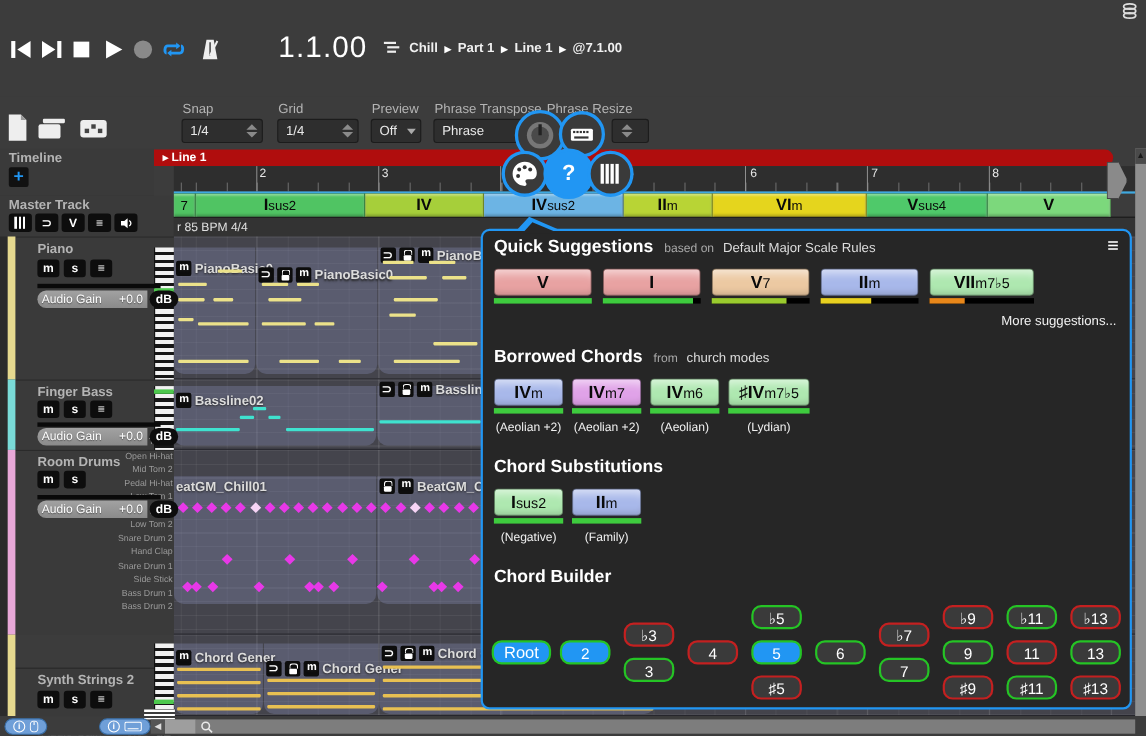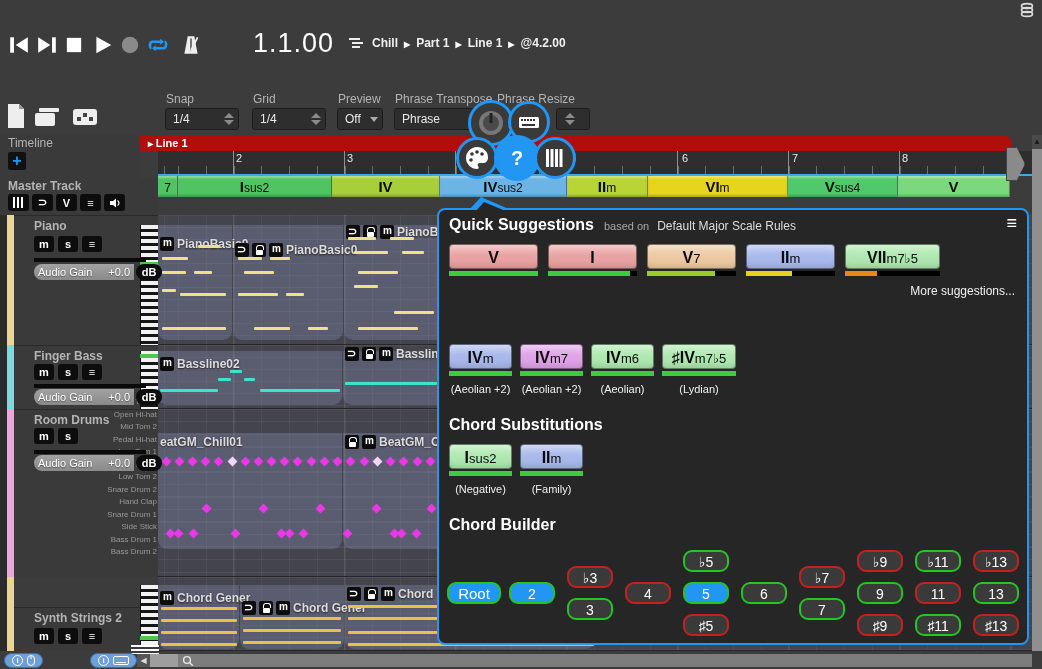--- a/index.html
+++ b/index.html
@@ -29,21 +29,21 @@
   .stepper{display:flex;flex-direction:column;gap:2px;margin-left:4px;}
   .stepper i{width:0;height:0;border-left:5px solid transparent;border-right:5px solid transparent;}
   .stepper .up{border-bottom:5px solid #8a8a8a;}
   .stepper .dn{border-top:5px solid #8a8a8a;}
   .caret{width:0;height:0;border-left:4px solid transparent;border-right:4px solid transparent;border-top:5px solid #aaa;margin-left:5px;}
   
   .circ{position:absolute;border-radius:50%;border:3px solid #2196f3;background:#3a3a3a;display:flex;align-items:center;justify-content:center;z-index:30;}
   .circ.fill{background:#2196f3;color:#fff;font-weight:bold;font-size:20px;}
   
   .tl-panel{position:absolute;left:0;top:135px;width:140px;height:43px;background:#3a3a3a;}
-  .tl-label{position:absolute;left:8px;top:1px;font-size:12px;color:#b4b4b4;font-weight:normal;}
+  .tl-label{position:absolute;left:8px;top:1px;font-size:12px;color:#b4b4b4;font-weight:bold;}
   .tl-add{position:absolute;left:8px;top:17px;width:18px;height:18px;background:#111;color:#2196f3;font-size:16px;font-weight:bold;text-align:center;line-height:17px;border-radius:2px;}
   .linebar{position:absolute;left:140px;top:136px;width:872px;height:15px;background:#b00d0d;border-radius:0 8px 8px 0;color:#fff;font-size:11px;font-weight:bold;line-height:15px;padding-left:8px;box-sizing:border-box;}
   .linebar::before{content:"▸ ";font-size:10px;}
   .ruler{position:absolute;left:158px;top:151px;width:874px;height:23px;background:#2e2e2e;
      background-image:repeating-linear-gradient(90deg,#909090 0 1px,transparent 1px 111px),
                       repeating-linear-gradient(90deg,#6f6f6f 0 1px,transparent 1px 27.75px);
      background-size:auto 100%,auto 8px;background-position:75px 0,20px 100%;background-repeat:repeat-x,repeat-x;}
   .ruler span{position:absolute;top:1px;font-size:11px;color:#e8e8e8;}
   .cyanline{position:absolute;left:158px;top:174px;width:874px;height:2px;background:#3fa9e0;z-index:2;}
   .playhead{position:absolute;left:1006px;top:147px;width:17px;height:32px;background:#8a8a8a;border:1px solid #444;
@@ -179,21 +179,21 @@
     <div class="ticon" style="left:348px;top:16px"><svg viewBox="0 0 16 16" width="16" height="16" fill="#eee">
           <rect x="1" y="2" width="11" height="2"></rect>
           <rect x="4" y="6" width="11" height="2"></rect>
           <rect x="4" y="10" width="8" height="2"></rect>
         </svg></div>
     <div class="crumbs">
 
     <span class="crumb">Chill</span>
         <span class="crumb">Part 1</span>
         <span class="crumb">Line 1</span>
-        <span class="crumb">@4.2.00</span>
+        <span class="crumb">@7.1.00</span>
       </div>
   </div>
 
   <div class="abs" style="left:5px;top:103px"><svg width="22" height="26" viewBox="0 0 22 26">
         <path d="M3 1 L14 1 L19 6 L19 25 L3 25 Z" fill="#eee"></path>
         <path d="M14 1 L14 6 L19 6 Z" fill="#999"></path>
       </svg></div>
   <div class="abs" style="left:34px;top:107px"><svg width="26" height="20" viewBox="0 0 26 20">
         <rect x="1" y="6" width="20" height="13" rx="2" fill="#eee"></rect>
         <rect x="5" y="1" width="20" height="4" rx="1" fill="#eee"></rect>
@@ -324,20 +324,21 @@
 
   <div class="chord" style="left: 0px; width: 20px; background: rgb(80, 196, 99);"><b></b><span>7</span></div>
       <div class="chord" style="left: 20px; width: 154px; background: rgb(80, 196, 99);"><b>I</b><span>sus2</span></div>
       <div class="chord" style="left: 174px; width: 108px; background: rgb(166, 207, 58);"><b>IV</b><span></span></div>
       <div class="chord sel" style="left: 282px; width: 127px; background: rgb(108, 180, 228);"><b>IV</b><span>sus2</span></div>
       <div class="chord" style="left: 409px; width: 81px; background: rgb(184, 212, 53);"><b>II</b><span>m</span></div>
       <div class="chord" style="left: 490px; width: 140px; background: rgb(229, 213, 29);"><b>VI</b><span>m</span></div>
       <div class="chord" style="left: 630px; width: 110px; background: rgb(79, 201, 106);"><b>V</b><span>sus4</span></div>
       <div class="chord" style="left: 740px; width: 112px; background: rgb(124, 216, 124);"><b>V</b><span></span></div>
     </div>
+  <div class="m-info">r  85 BPM  4/4</div>
 
   <div class="row" style="top:215px;height:130px">
     <div class="clipblk" style="left:0;top:10px;width:74px;height:115px"></div>
     <div class="clipblk" style="left:75px;top:10px;width:110px;height:115px"></div>
     <div class="clipblk" style="left:186px;top:10px;width:251px;height:115px"></div>
     <div class="cliplabel" style="left:2px;top:22px">
         <span class="cicon ic-m"></span>
         <span>PianoBasic0</span>
       </div>
     <div class="cliplabel" style="left:77px;top:28px">
@@ -616,20 +617,23 @@
         <div class="chipcol">
         <div class="chip" style="width: 95px; background: rgb(174, 232, 176);"><b>VII</b><span>m7♭5</span></div>
         <div class="cbar" style="width: 95px;">
             <i style="width: 34%; background: rgb(232, 135, 26);"></i>
           </div>
 
       </div>
       </div>
     <div class="more">More suggestions...</div>
 
+    <div class="p-title" style="left:10px;top:106px">
+      <span>Borrowed Chords</span><span class="p-sub">from</span><span class="p-sub2">church modes</span>
+    </div>
     <div class="chiprow tight" style="top:134px">
 
     <div class="chipcol">
         <div class="chip" style="width: 63px; background: rgb(168, 184, 234);"><b>IV</b><span>m</span></div>
         <div class="cbar" style="width: 63px;">
             <i style="width: 100%; background: rgb(62, 203, 62);"></i>
           </div>
         <div class="ccap">(Aeolian +2)</div>
       </div>
         <div class="chipcol">

